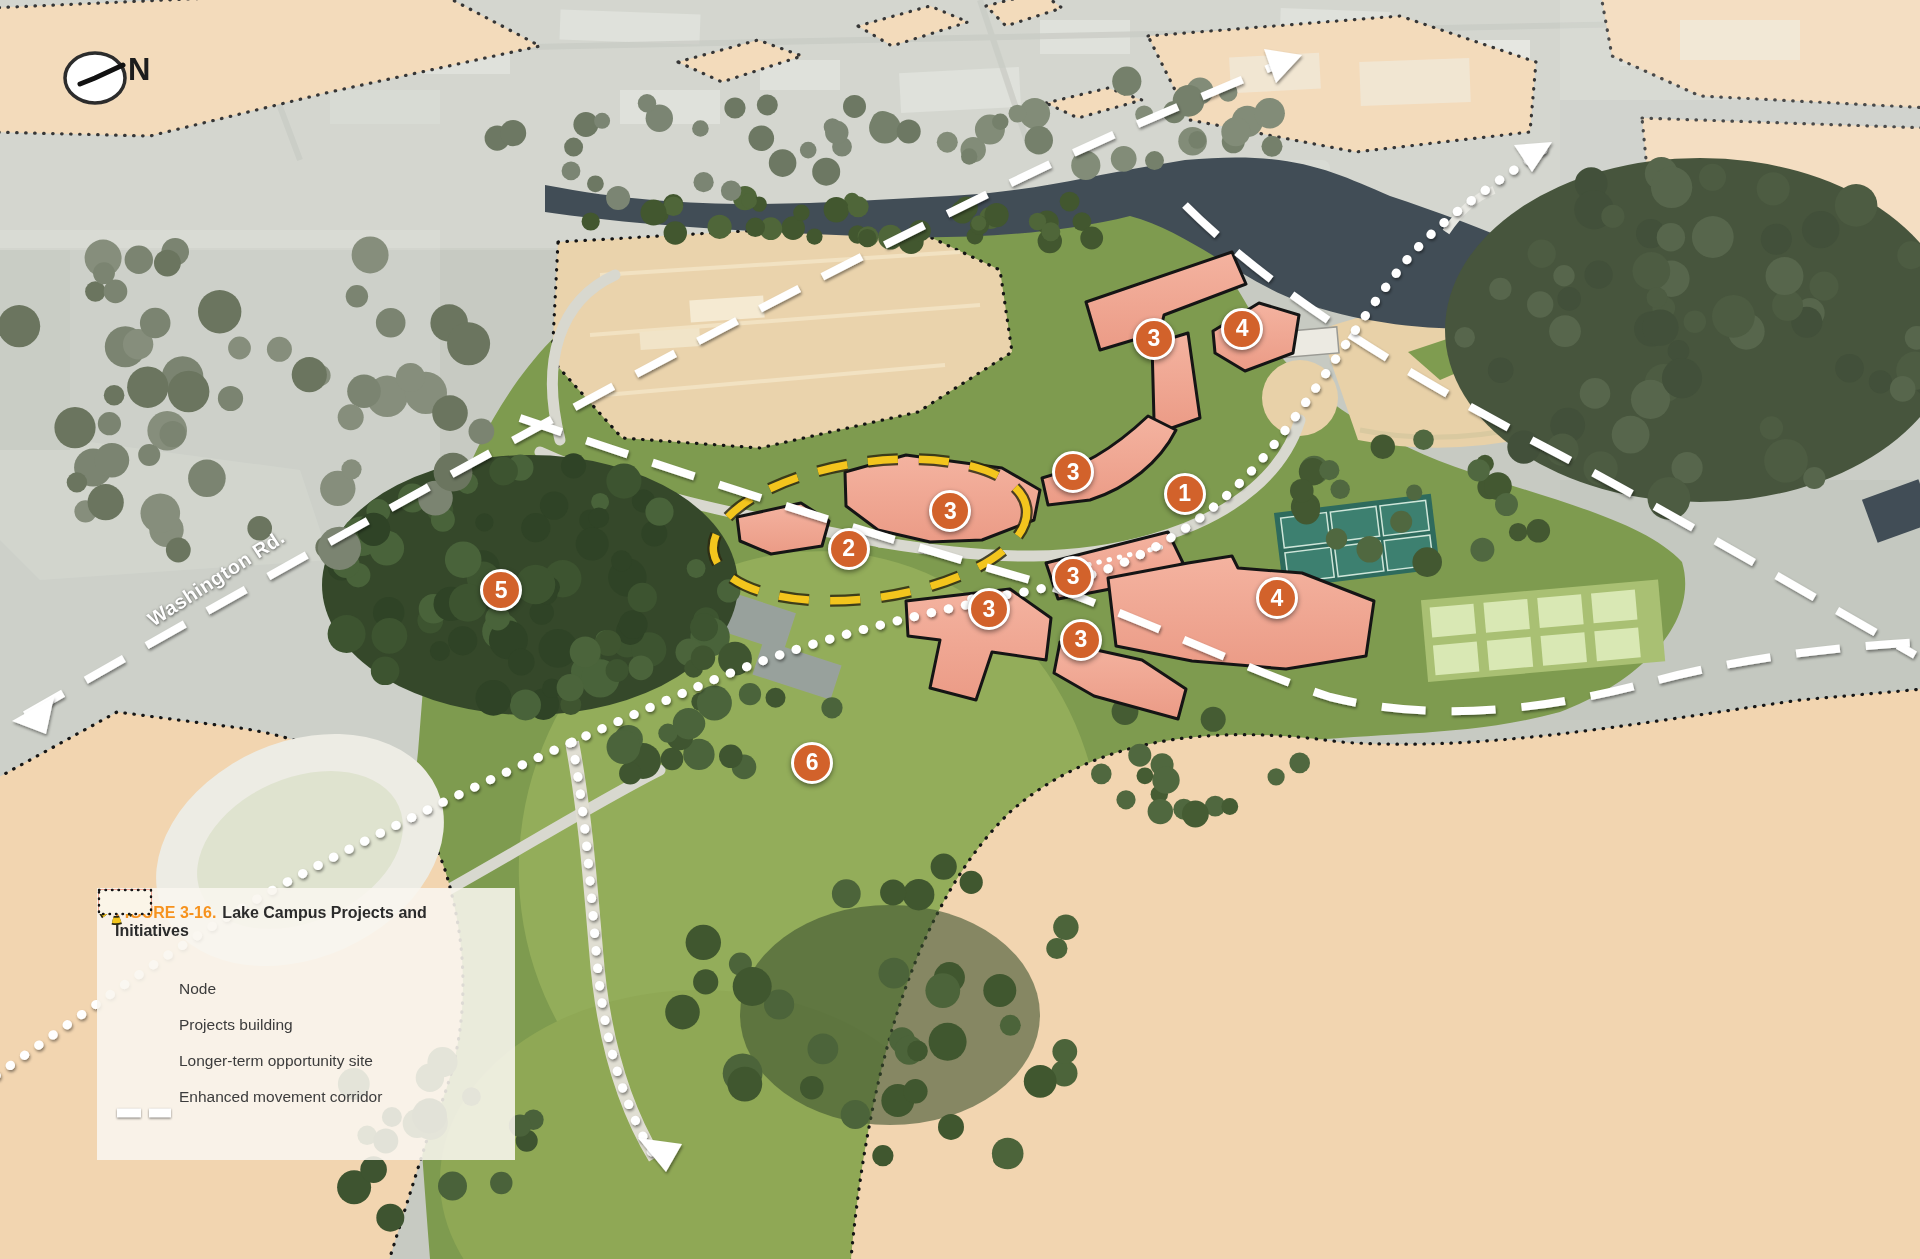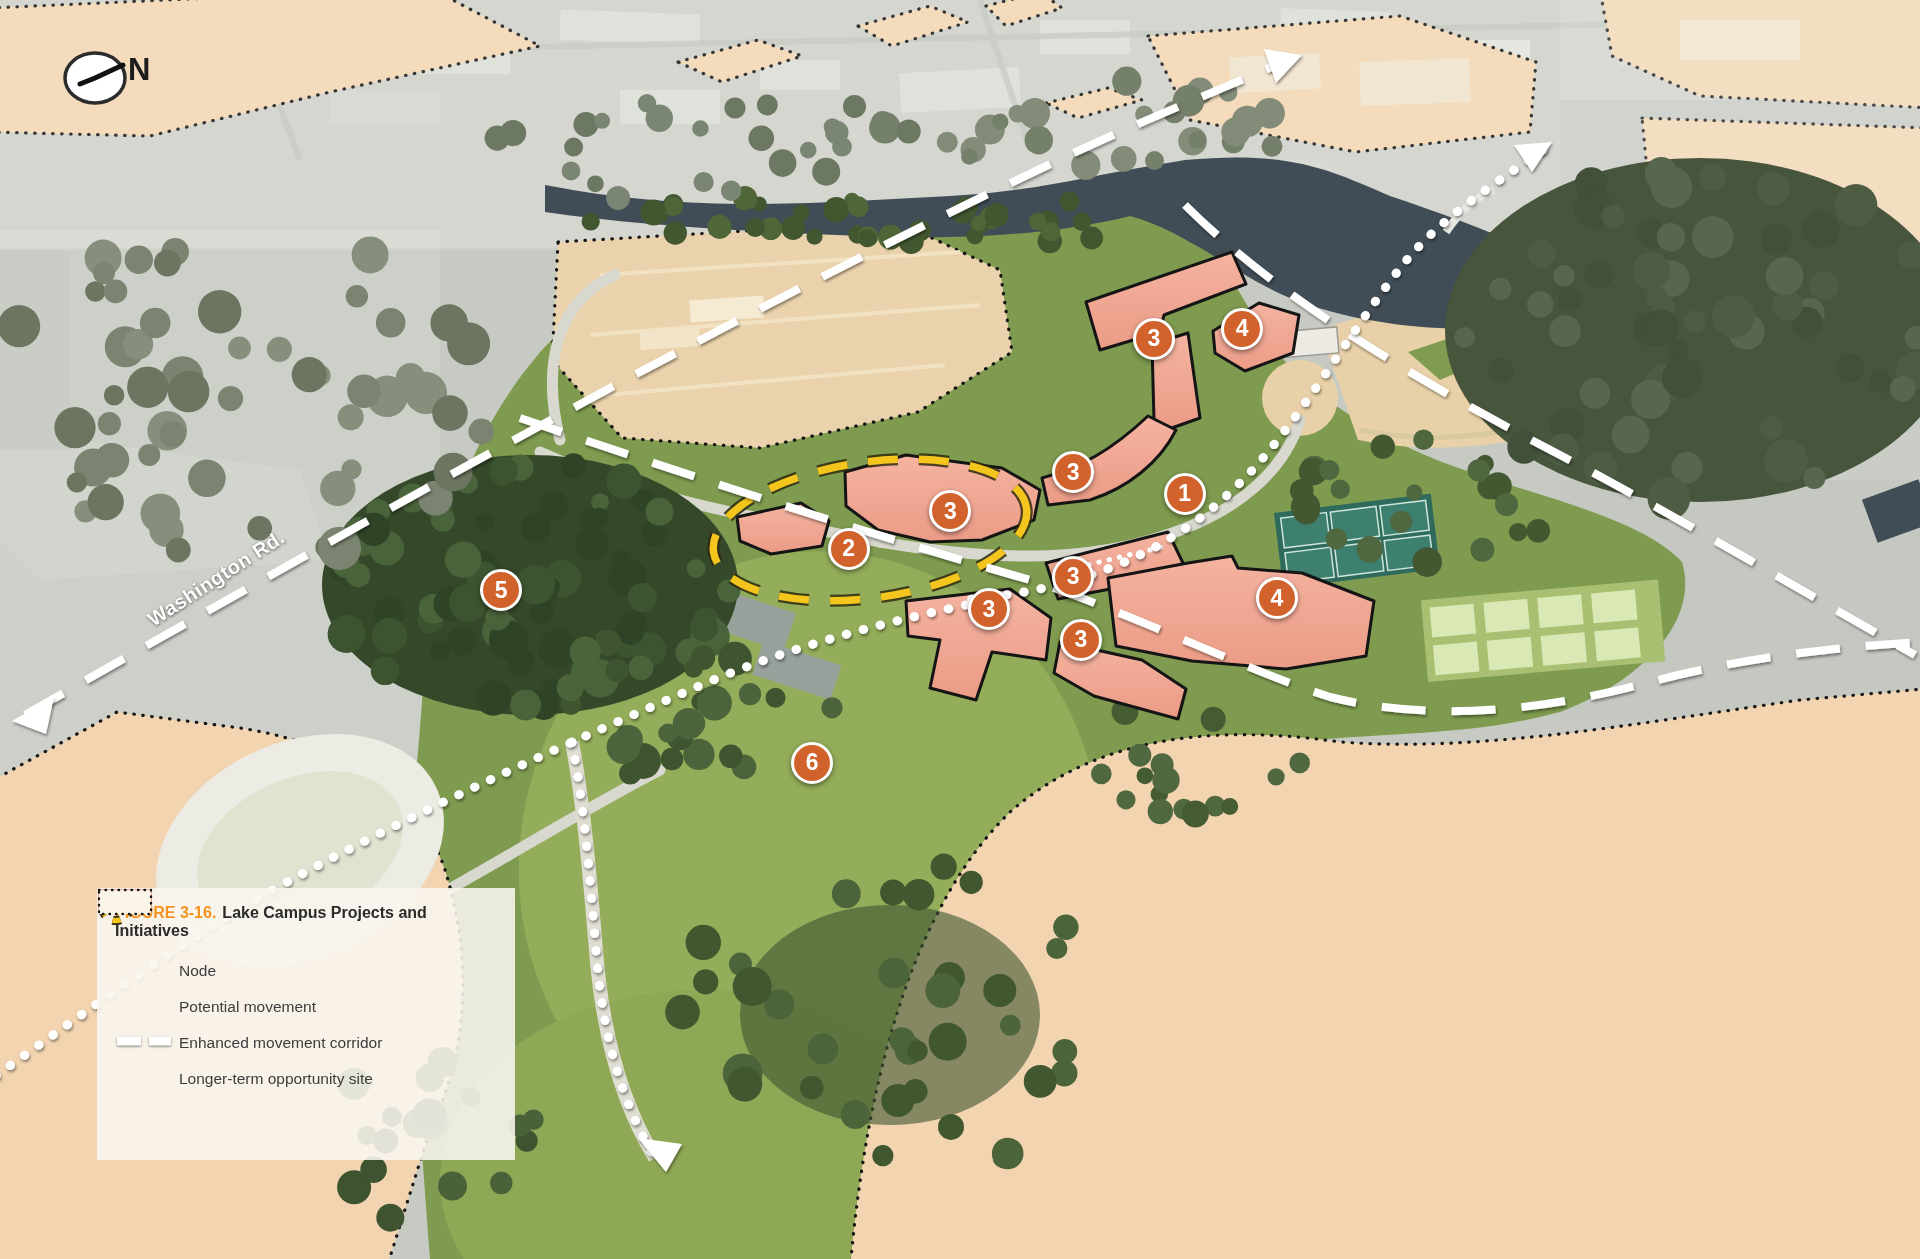--- a/index.html
+++ b/index.html
@@ -30,21 +30,21 @@
   }
   
   .legend{
     position:absolute;left:97px;top:888px;width:418px;height:272px;
     background:rgba(249,246,239,.88);box-sizing:border-box;
     padding:16px 18px 0 18px;
   }
   .legend-title{font-size:16px;font-weight:bold;color:#2b2b2b;}
   .legend-title .fig{color:#F6921E;margin-right:6px;}
   .legend-rows{margin-top:22px;}
-  .legend-row{display:flex;align-items:flex-start;height:36px;}
+  .legend-row{display:flex;align-items:flex-end;height:36px;}
   .swatch{width:64px;display:flex;align-items:center;justify-content:center;flex:0 0 64px;}
   .legend-label{font-size:15.5px;color:#3c3c3c;}
   .shadowed{filter:drop-shadow(0 1px 1px rgba(0,0,0,.5));}
 </style>
 </head>
 <body>
 
 <div class="stage">
 
   <svg width="1920" height="1259" viewBox="0 0 1920 1259">
@@ -691,37 +691,37 @@
         </span>
         <span class="legend-label">Node</span>
       </div>
 
       <div class="legend-row">
         <span class="swatch">
           <svg width="56" height="24" viewBox="0 0 56 24">
               <rect x="1" y="1" width="54" height="22" fill="#F0A593"></rect>
             </svg>
         </span>
-        <span class="legend-label">Potential movement</span>
+        <span class="legend-label">Projects building</span>
+      </div>
+
+      <div class="legend-row">
+        <span class="swatch">
+          <svg width="56" height="28" viewBox="0 0 56 28">
+            <rect x="2" y="2" width="52" height="24" fill="#FBF5E8" stroke="#161616" stroke-width="2.4" stroke-dasharray="0.5 6" stroke-linecap="round"></rect>
+          </svg>
+        </span>
+        <span class="legend-label">Longer-term opportunity site</span>
       </div>
 
       <div class="legend-row">
         <span class="swatch shadowed">
           <svg width="58" height="14" viewBox="0 0 58 14">
             <line x1="2" y1="7" x2="56" y2="7" stroke="#ffffff" stroke-width="9" stroke-dasharray="24 8"></line>
           </svg>
         </span>
         <span class="legend-label">Enhanced movement corridor</span>
       </div>
 
-      <div class="legend-row">
-        <span class="swatch">
-          <svg width="56" height="28" viewBox="0 0 56 28">
-            <rect x="2" y="2" width="52" height="24" fill="#FBF5E8" stroke="#161616" stroke-width="2.4" stroke-dasharray="0.5 6" stroke-linecap="round"></rect>
-          </svg>
-        </span>
-        <span class="legend-label">Longer-term opportunity site</span>
-      </div>
-
 
     </div>
   </div>
 </div>
 
 </body></html>

